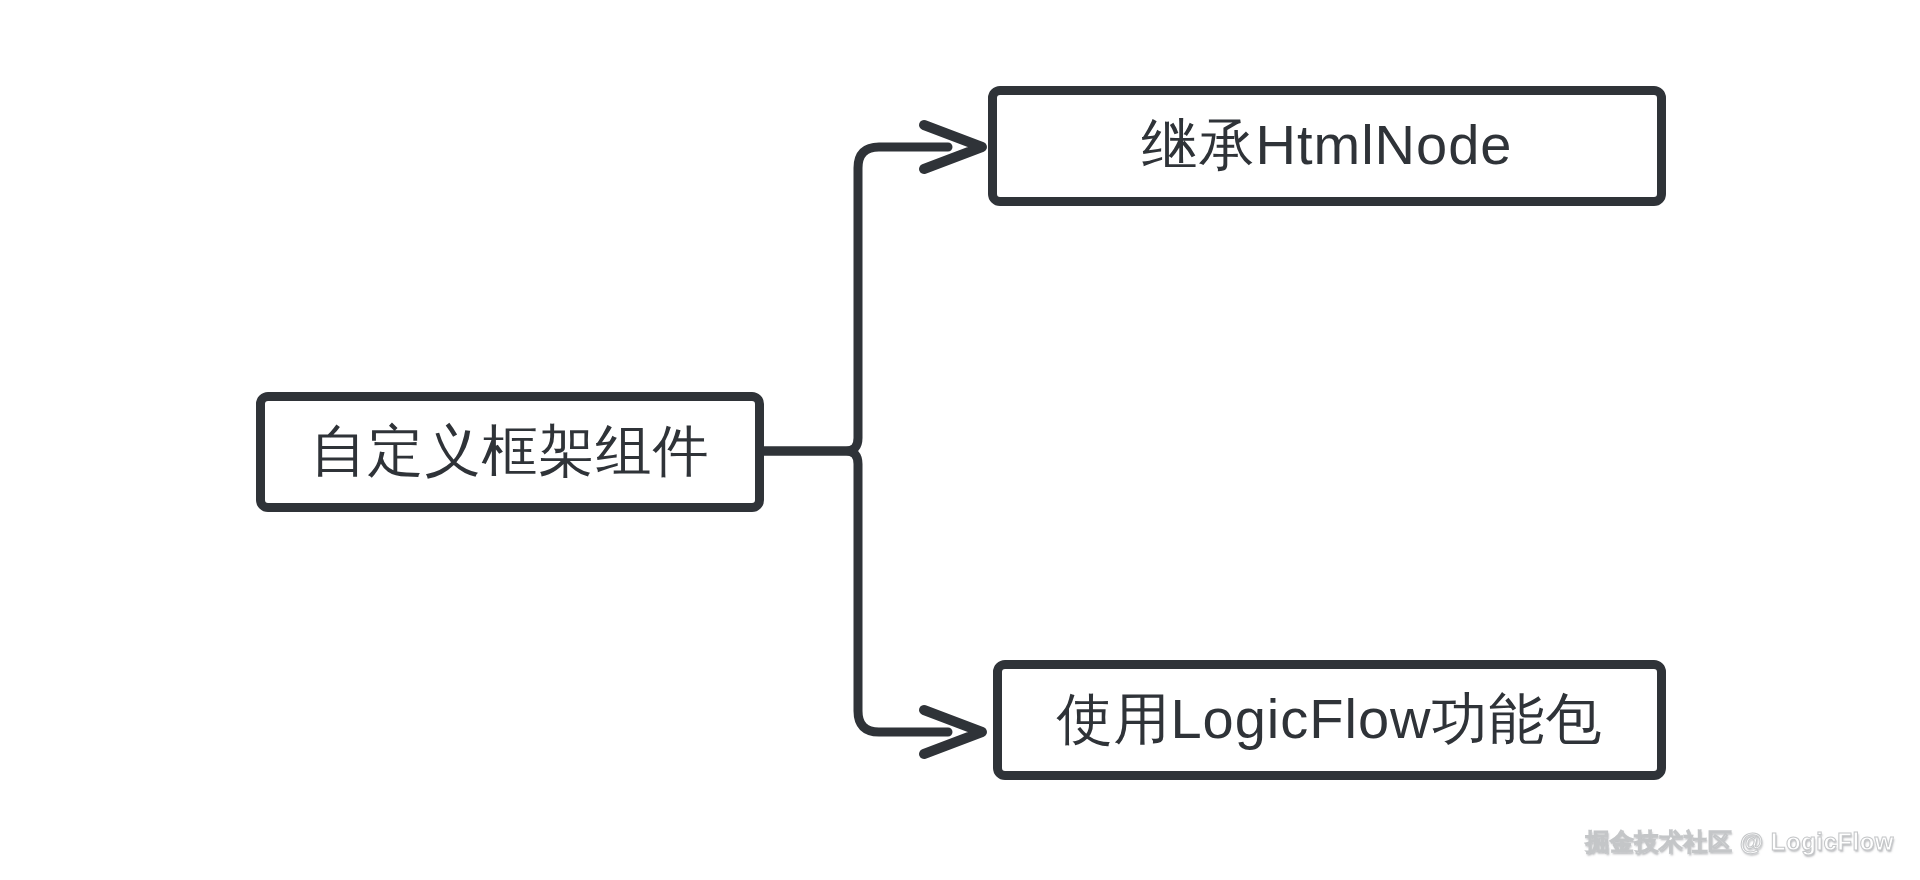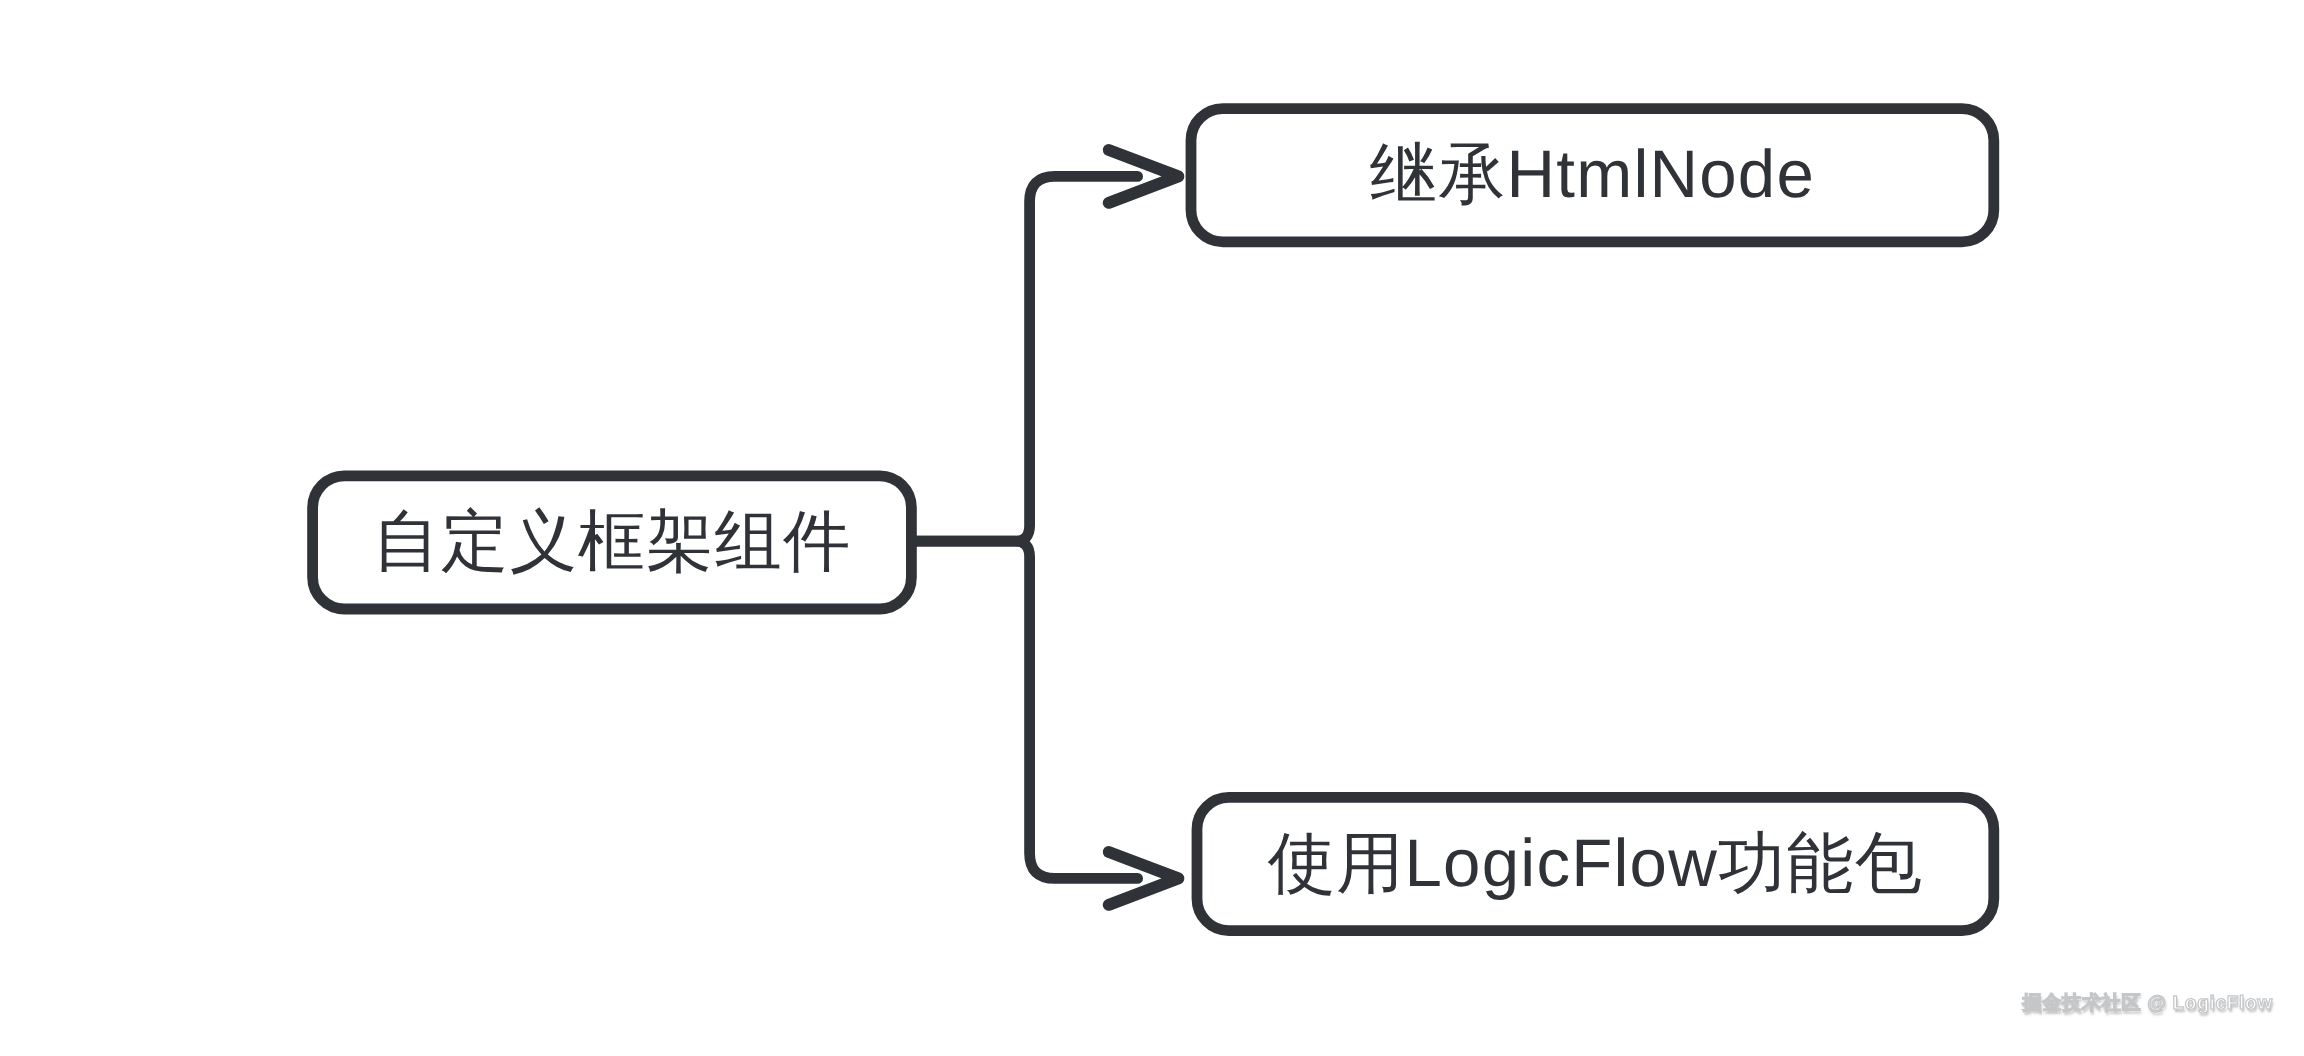--- a/index.html
+++ b/index.html
@@ -42,38 +42,38 @@
     stroke: var(--stroke);
     stroke-width: 10;
     stroke-linecap: round;
     stroke-linejoin: round;
   }
   .node {
     position: absolute;
     box-sizing: border-box;
     background: var(--node-fill);
     border: 9px solid var(--stroke);
-    border-radius: 31px;
+    border-radius: 12px;
     display: flex;
     align-items: center;
     justify-content: center;
     font-size: 56px;
     font-weight: 500;
     color: var(--stroke);
     white-space: nowrap;
     letter-spacing: 1px;
   }
   #node-root   { left: 222px; top: 392px; width: 508px; height: 120px; margin-left: 34px; }
   #node-top    { left: 988px; top:  86px; width: 678px; height: 120px; }
   #node-bottom { left: 993px; top: 660px; width: 673px; height: 120px; text-align: right; }
   .watermark {
     position: absolute;
     right: 26px;
     top: 826px;
-    font-size: 16px;
+    font-size: 24px;
     font-weight: bold;
     letter-spacing: 0.5px;
     color: #ffffff;
     -webkit-text-stroke: 1px #c4c6c8;
     text-shadow: 1px 2px 2px rgba(130, 132, 136, 0.55);
   }
 </style>
 </head>
 <body>
 

